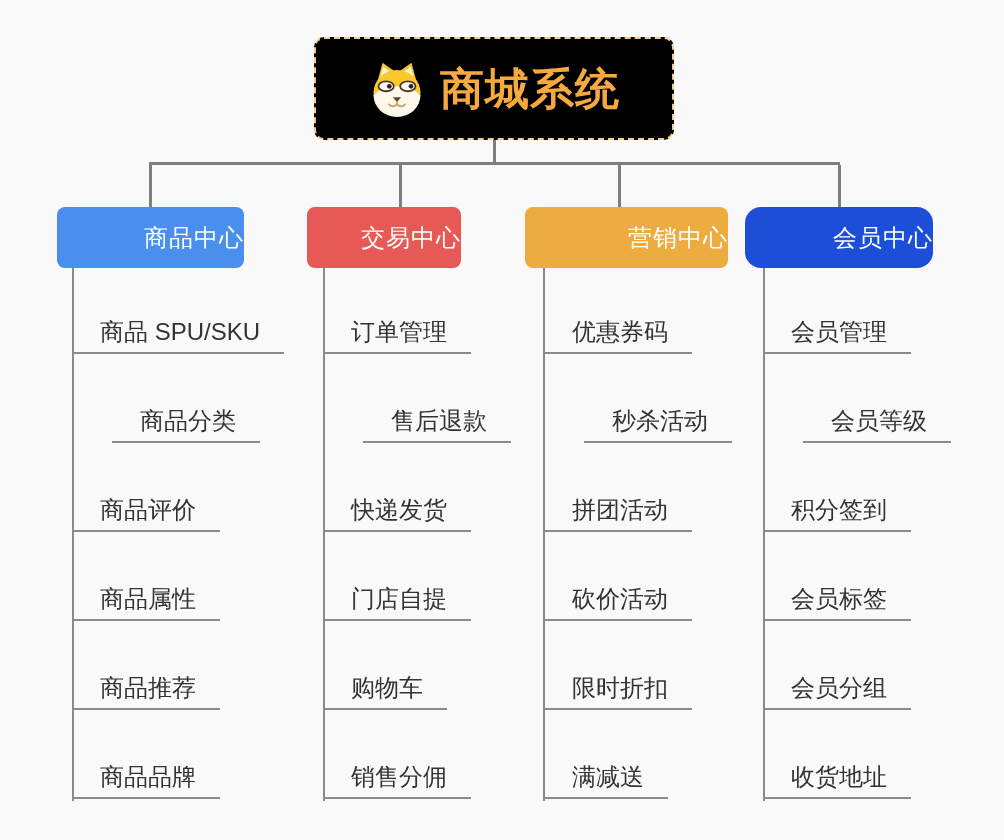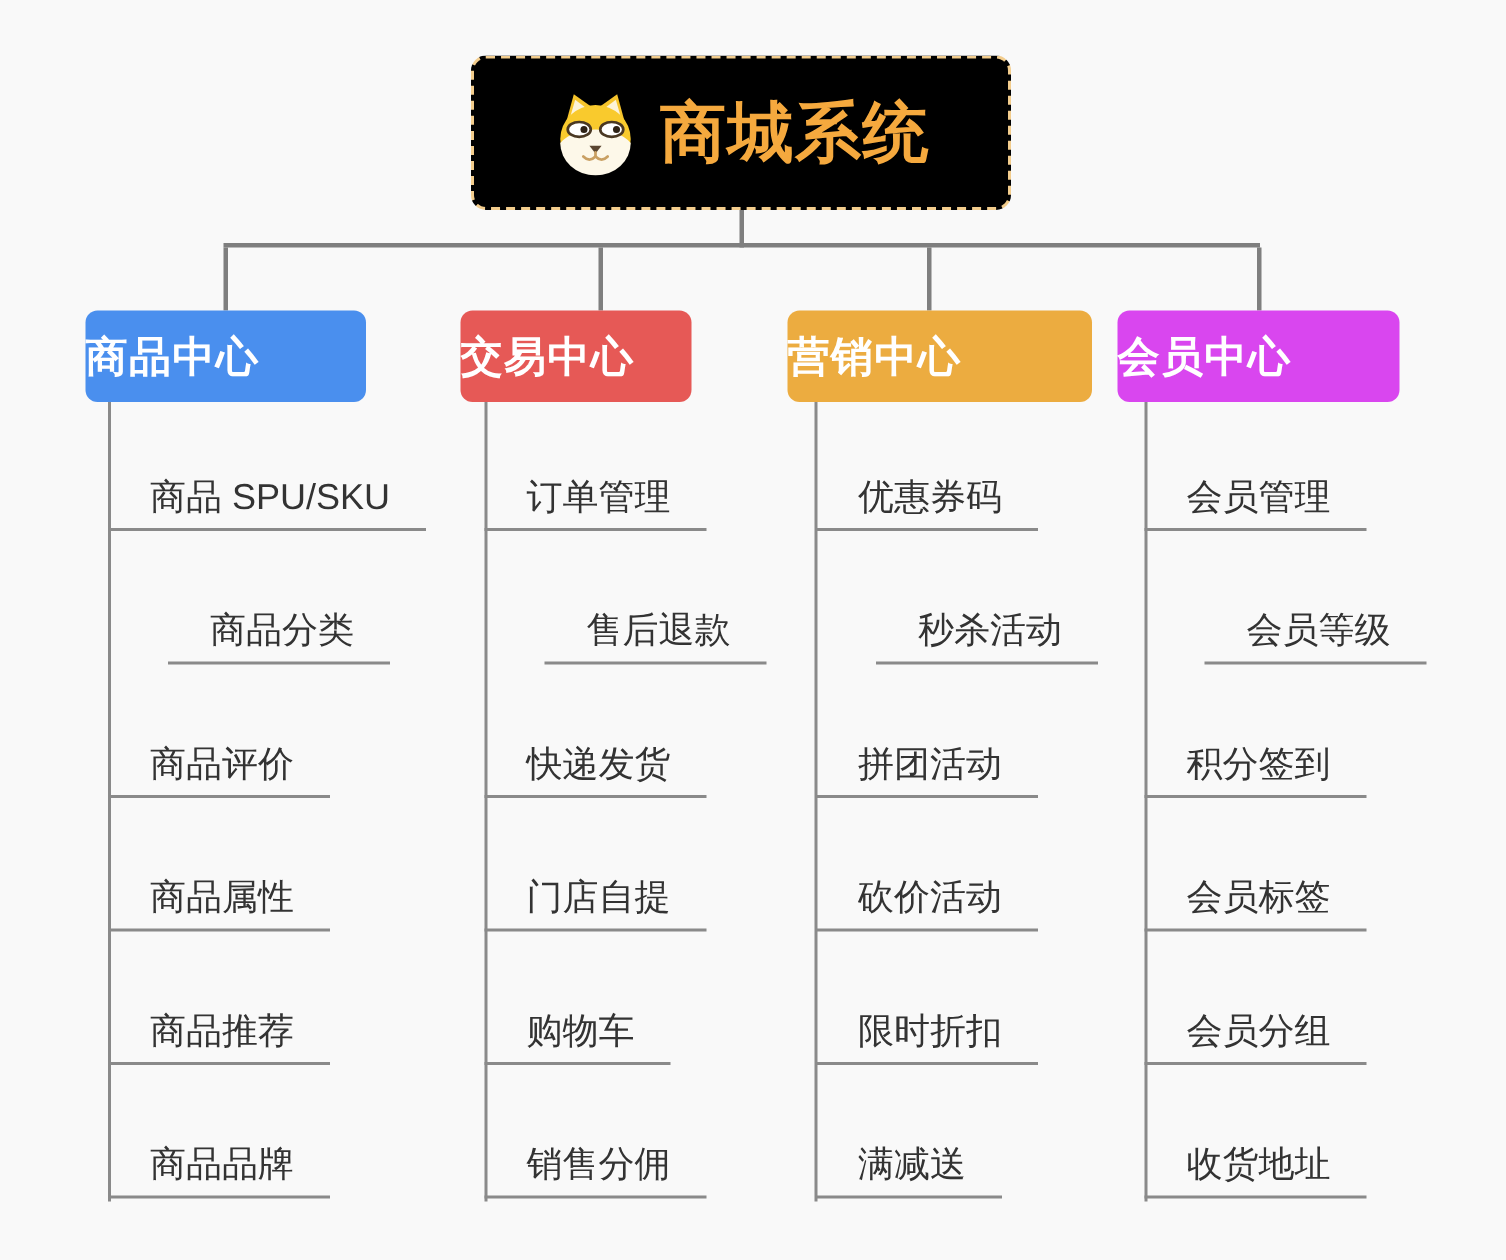--- a/index.html
+++ b/index.html
@@ -30,22 +30,22 @@
   .h-rail{left:149px;top:162px;width:691px;height:3px;}
   .v-drop{top:165px;width:3px;height:42px;}
   .v-drop.d1{left:149px;}
   .v-drop.d2{left:399px;}
   .v-drop.d3{left:618px;}
   .v-drop.d4{left:838px;}
 
   
   .branch{
     position:absolute;top:207px;height:61px;border-radius:8px;
-    display:flex;align-items:center;justify-content:flex-start;
-    color:#ffffff;font-size:28px;font-weight:700;letter-spacing:1px;
+    display:flex;align-items:center;justify-content:flex-end;
+    color:#ffffff;font-size:24px;font-weight:400;letter-spacing:1px;
     box-sizing:border-box;
   }
   .branch.b1{left:57px;width:187px;}
   .branch.b2{left:307px;width:154px;}
   .branch.b3{left:525px;width:203px;}
   .branch.b4{left:745px;width:188px;}
 
   
   .rail{position:absolute;top:268px;height:533px;width:2px;background:#8a8a8a;}
   .rail.r1{left:72px;}
@@ -98,21 +98,21 @@
 
   <div class="branch b1" style="background-color: rgb(74, 143, 238);">
     <span>商品中心</span>
   </div>
   <div class="branch b2" style="background-color: rgb(230, 89, 86);">
     <span>交易中心</span>
   </div>
   <div class="branch b3" style="background-color: rgb(236, 172, 64);">
     <span>营销中心</span>
   </div>
-  <div class="branch b4" style="background-color: #d946ef;">
+  <div class="branch b4" style="background-color: #1d4ed8; border-radius: 16px;">
     <span>会员中心</span>
   </div>
 
   <div class="rail r1"></div>
   <div class="rail r2"></div>
   <div class="rail r3"></div>
   <div class="rail r4"></div>
 
   <div class="leaf col1 row1">商品 SPU/SKU</div>
   <div class="leaf col1 row2">商品分类</div>

